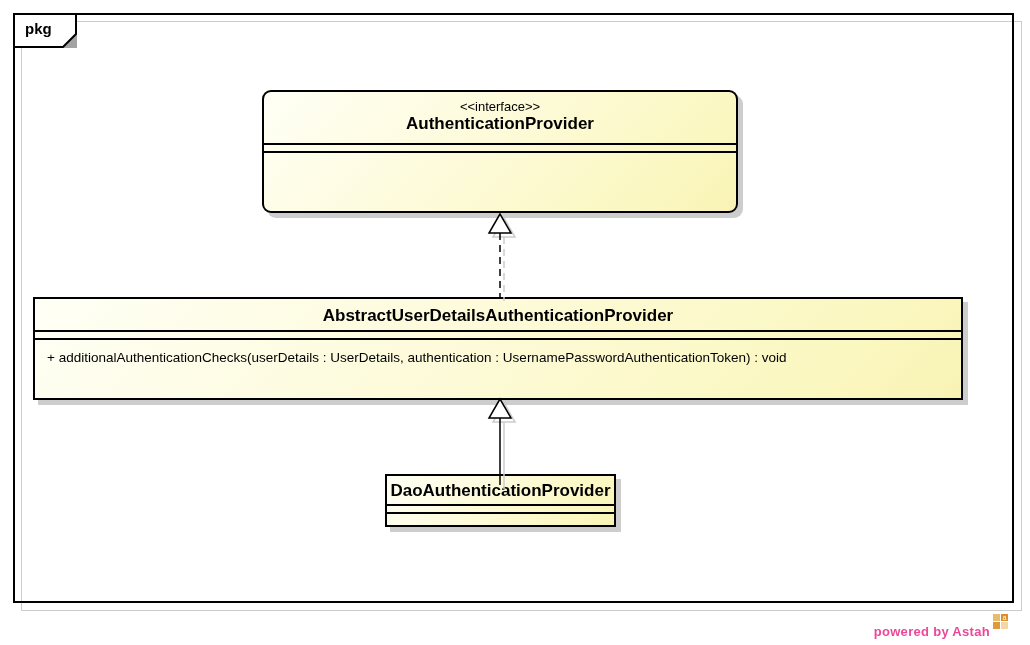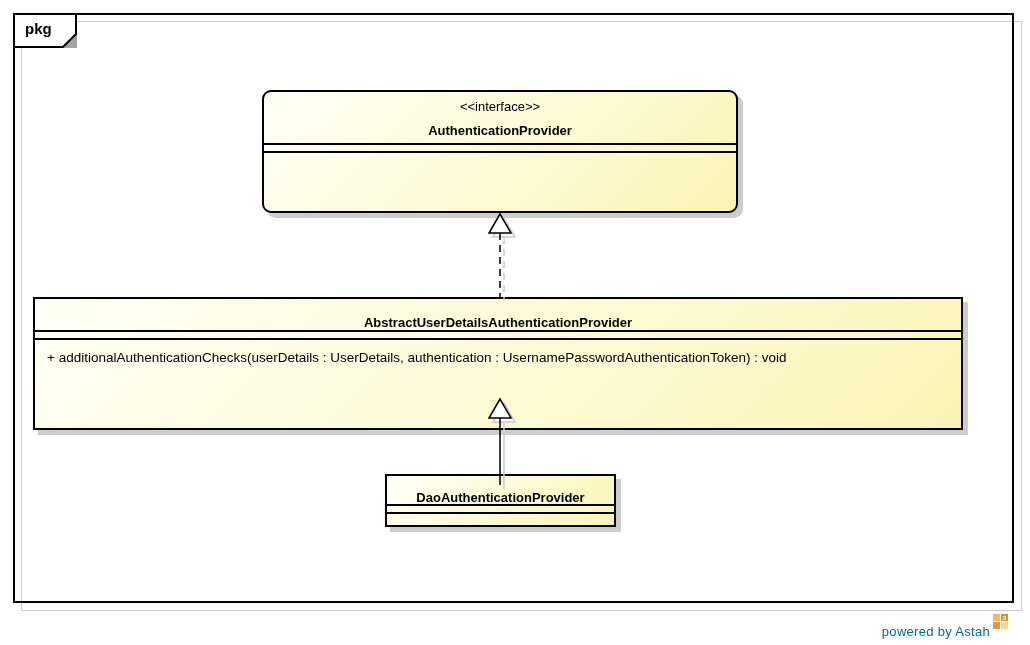--- a/index.html
+++ b/index.html
@@ -46,39 +46,39 @@
 
   
   .uml-class {
     position: absolute;
     border: 2px solid #000;
     background: linear-gradient(135deg, #fffff6 0%, #fbf7c0 85%, #f8f3b4 100%);
     box-shadow: 5px 5px 0 #cdcdcd;
   }
   .title-comp { text-align: center; }
   .stereotype { font-size: 13px; }
-  .class-name { font-size: 13px; font-weight: bold; margin-top: 9px; }
+  .class-name { font-size: 17px; font-weight: bold; }
   .attr-comp {
     border-top: 2px solid #000;
     border-bottom: 2px solid #000;
   }
   .op-comp { padding-left: 12px; }
   .op-line {
     font-size: 13.5px;
     line-height: 22px;
     white-space: nowrap;
   }
   .italic .op-line { font-style: italic; }
 
   .class-interface { left: 262px; top: 90px;  width: 476px; height: 123px; border-radius: 9px; }
   .class-interface .title-comp { padding-top: 7px; height: 51px; }
   .class-interface .attr-comp  { height: 10px; }
   .class-interface .op-comp    { padding-top: 6px; }
 
-  .class-abstract { left: 33px; top: 297px; width: 930px; height: 133px; }
+  .class-abstract { left: 33px; top: 297px; width: 930px; height: 103px; }
   .class-abstract .title-comp { padding-top: 7px; height: 31px; }
   .class-abstract .attr-comp  { height: 10px; }
   .class-abstract .op-comp    { padding-top: 7px; }
 
   .class-dao { left: 385px; top: 474px; width: 231px; height: 53px; }
   .class-dao .title-comp { padding-top: 5px; height: 28px; }
   .class-dao .attr-comp  { height: 10px; }
   .class-dao .op-comp    { height: 9px; }
 
   
@@ -92,22 +92,22 @@
   
   .footer-credit {
     position: absolute;
     right: 22px; bottom: 6px;
     display: flex;
     align-items: center;
     gap: 3px;
   }
   .credit-text {
     font-size: 13px;
-    font-weight: normal;
-    color: #0369a1;
+    font-weight: bold;
+    color: #ec4899;
     letter-spacing: 0.3px;
     margin-top: 20px;
   }
   .astah-logo svg { display: block; }
 </style>
 </head>
 <body>
 
 <div class="canvas">
 

